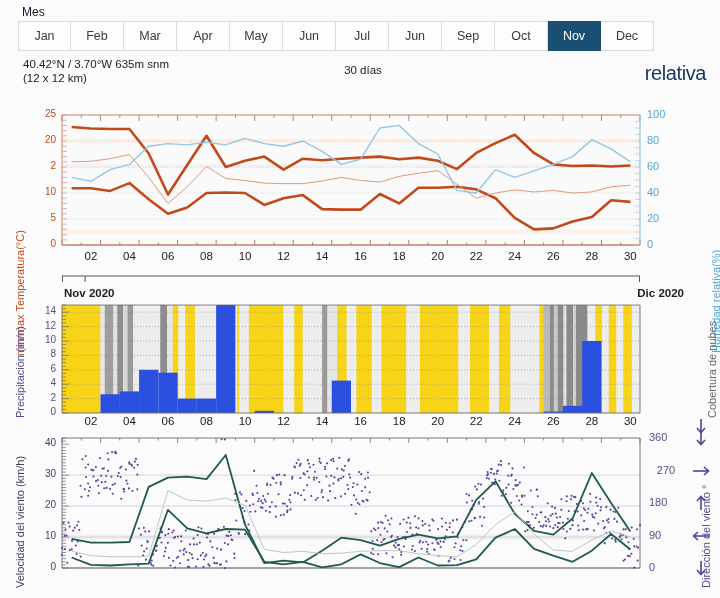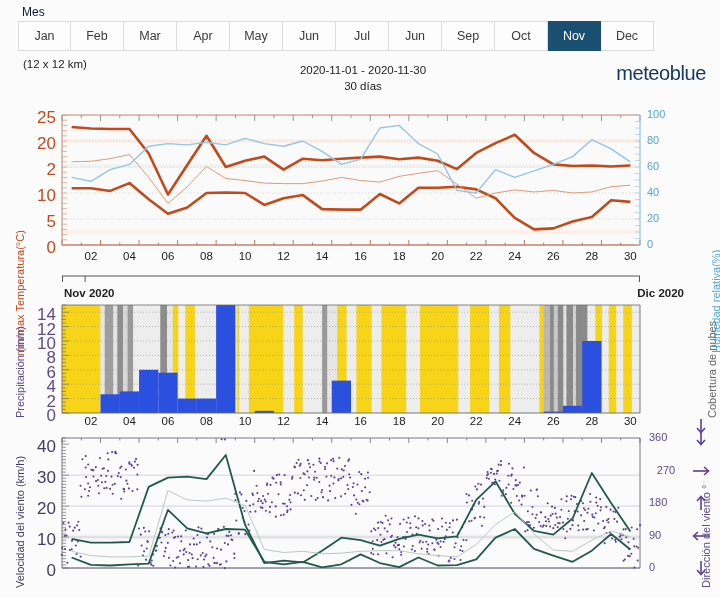--- a/index.html
+++ b/index.html
@@ -50,21 +50,21 @@
   
   .chart{position:absolute;}
   .plot{position:absolute;overflow:hidden;}
   .vlabel{
     position:absolute;
     transform-origin:0 0;
     transform:rotate(-90deg);
     white-space:nowrap;
     font-size:11px;
   }
-  .ytick{position:absolute;font-size:17px;text-align:right;white-space:nowrap;}
+  .ytick{position:absolute;font-size:10px;text-align:right;white-space:nowrap;}
   .ytickR{position:absolute;font-size:11px;text-align:left;white-space:nowrap;}
   .xtick{position:absolute;font-size:11.5px;color:#222;text-align:center;width:20px;}
   
   .c-orange{color:#c34a1d;}
   .c-blue{color:#54a7d8;}
   .c-purple{color:#5b4b8a;}
   .c-grey{color:#666;}
   #tick-strip{position:absolute;}
   #precip-month-left,#precip-month-right{
     position:absolute;font-size:11.5px;color:#222;font-weight:bold;
@@ -108,29 +108,29 @@
     </div>
     <div class="month-tab active">
       <span>Nov</span>
     </div>
     <div class="month-tab">
       <span>Dec</span>
     </div>
   </div>
 
 <div id="loc-block">
+  <div id="loc-coords">40.42°N / 3.70°W   635m snm</div>
   <div id="loc-area">(12 x 12 km)</div>
 </div>
 
 <div id="date-block">
-  <div>2020-11-01 - 2020-11-30</div>
   <div>30 días</div>
 </div>
 
-<div id="brand">meteoblue</div>
+<div id="brand">relativa</div>
 
 <div class="chart" id="chart-temp" style="left:0;top:108px;width:720px;height:150px;">
   <div class="vlabel c-orange" style="left:14px;top:248px;">min/max Temperatura(°C)</div>
   <div class="vlabel c-blue" style="left:710px;top:245px;">Humedad relativa(%)</div>
   <div id="temp-yticks">
       <div class="ytick c-orange" style="left: 18px; top: 130px; width: 38px; text-align: right;">0</div>
       <div class="ytick c-orange" style="left: 18px; top: 104px; width: 38px; text-align: right;">5</div>
       <div class="ytick c-orange" style="left: 18px; top: 78px; width: 38px; text-align: right;">10</div>
       <div class="ytick c-orange" style="left: 18px; top: 52px; width: 38px; text-align: right;">2</div>
       <div class="ytick c-orange" style="left: 18px; top: 26px; width: 38px; text-align: right;">20</div>

